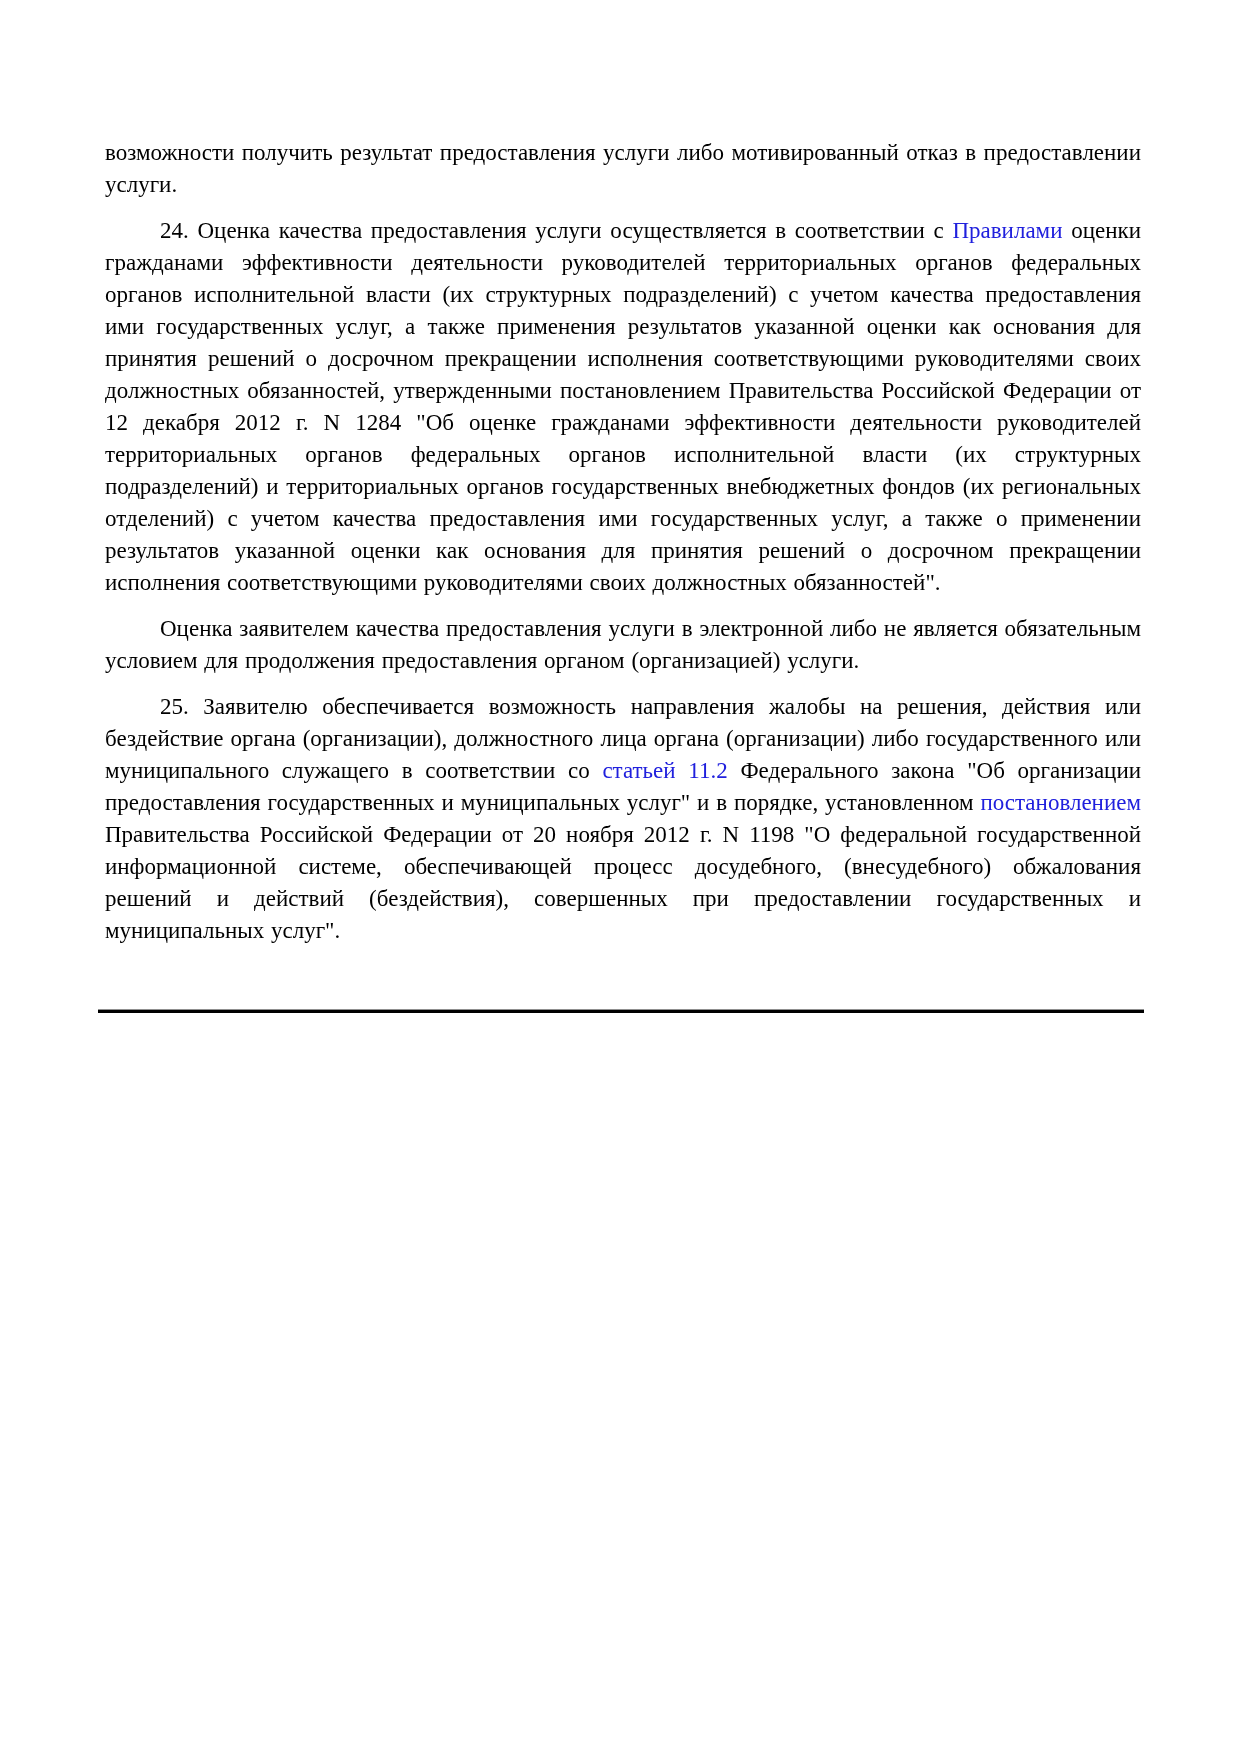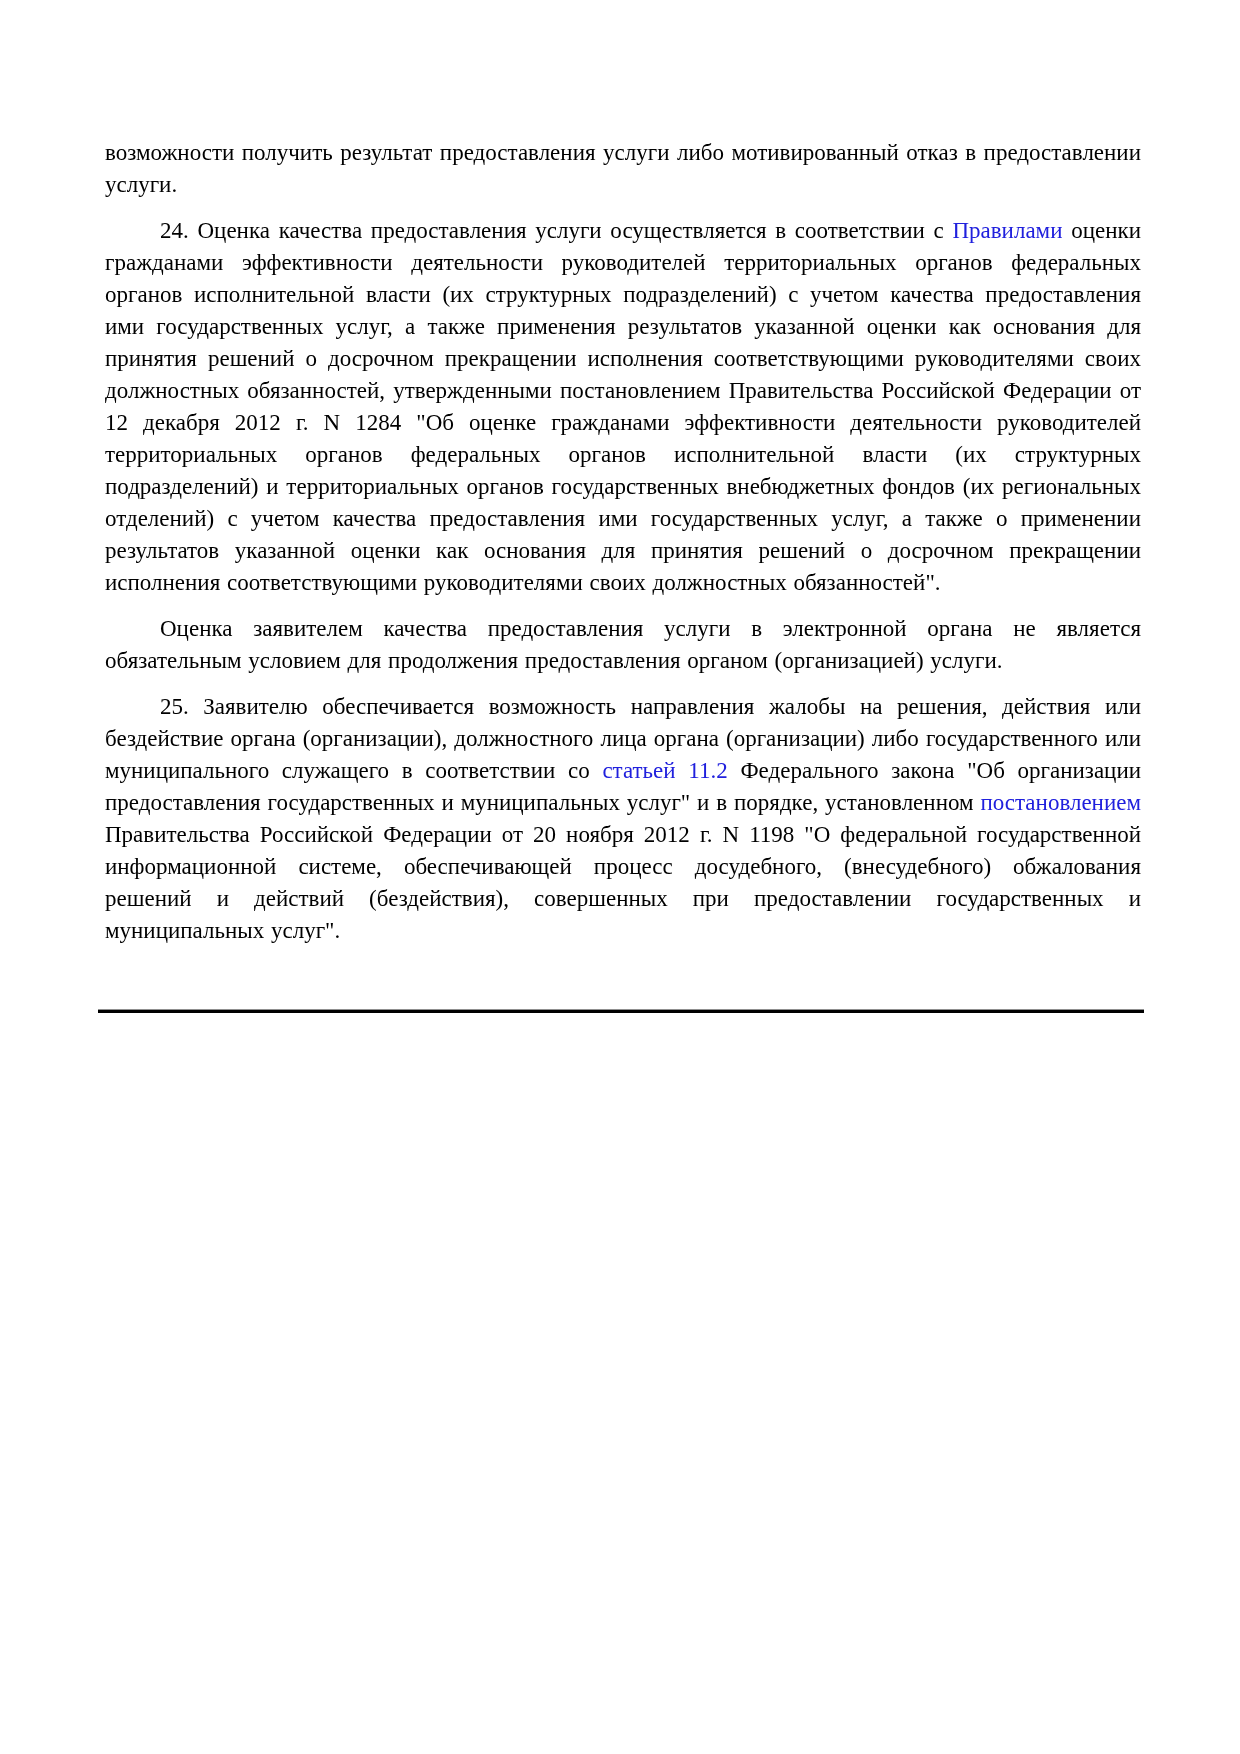--- a/index.html
+++ b/index.html
@@ -58,21 +58,21 @@
 </head>
 <body>
 
 <div class="page">
   <div class="content">
 
     <p class="para flush"><span>возможности получить результат предоставления услуги либо мотивированный отказ в предоставлении услуги.</span></p>
 
     <p class="para"><span>24. Оценка качества предоставления услуги осуществляется в соответствии с </span><a class="doclink">Правилами</a><span> оценки гражданами эффективности деятельности руководителей территориальных органов федеральных органов исполнительной власти (их структурных подразделений) с учетом качества предоставления ими государственных услуг, а также применения результатов указанной оценки как основания для принятия решений о досрочном прекращении исполнения соответствующими руководителями своих должностных обязанностей, утвержденными постановлением Правительства Российской Федерации от 12 декабря 2012 г. N 1284 "Об оценке гражданами эффективности деятельности руководителей территориальных органов федеральных органов исполнительной власти (их структурных подразделений) и территориальных органов государственных внебюджетных фондов (их региональных отделений) с учетом качества предоставления ими государственных услуг, а также о применении результатов указанной оценки как основания для принятия решений о досрочном прекращении исполнения соответствующими руководителями своих должностных обязанностей".</span></p>
 
-    <p class="para"><span>Оценка заявителем качества предоставления услуги в электронной органа не является обязательным условием для продолжения предоставления органом (организацией) услуги.</span></p>
+    <p class="para"><span>Оценка заявителем качества предоставления услуги в электронной либо не является обязательным условием для продолжения предоставления органом (организацией) услуги.</span></p>
 
     <p class="para"><span>25. Заявителю обеспечивается возможность направления жалобы на решения, действия или бездействие органа (организации), должностного лица органа (организации) либо государственного или муниципального служащего в соответствии со </span><a class="doclink">статьей 11.2</a><span> Федерального закона "Об организации предоставления государственных и муниципальных услуг" и в порядке, установленном </span><a class="doclink">постановлением</a><span> Правительства Российской Федерации от 20 ноября 2012 г. N 1198 "О федеральной государственной информационной системе, обеспечивающей процесс досудебного, (внесудебного) обжалования решений и действий (бездействия), совершенных при предоставлении государственных и муниципальных услуг".</span></p>
 
   </div>
 
   <div class="rule rule-1">
     <div class="rule-gray"></div>
     <div class="rule-black thin"></div>
   </div>
 

